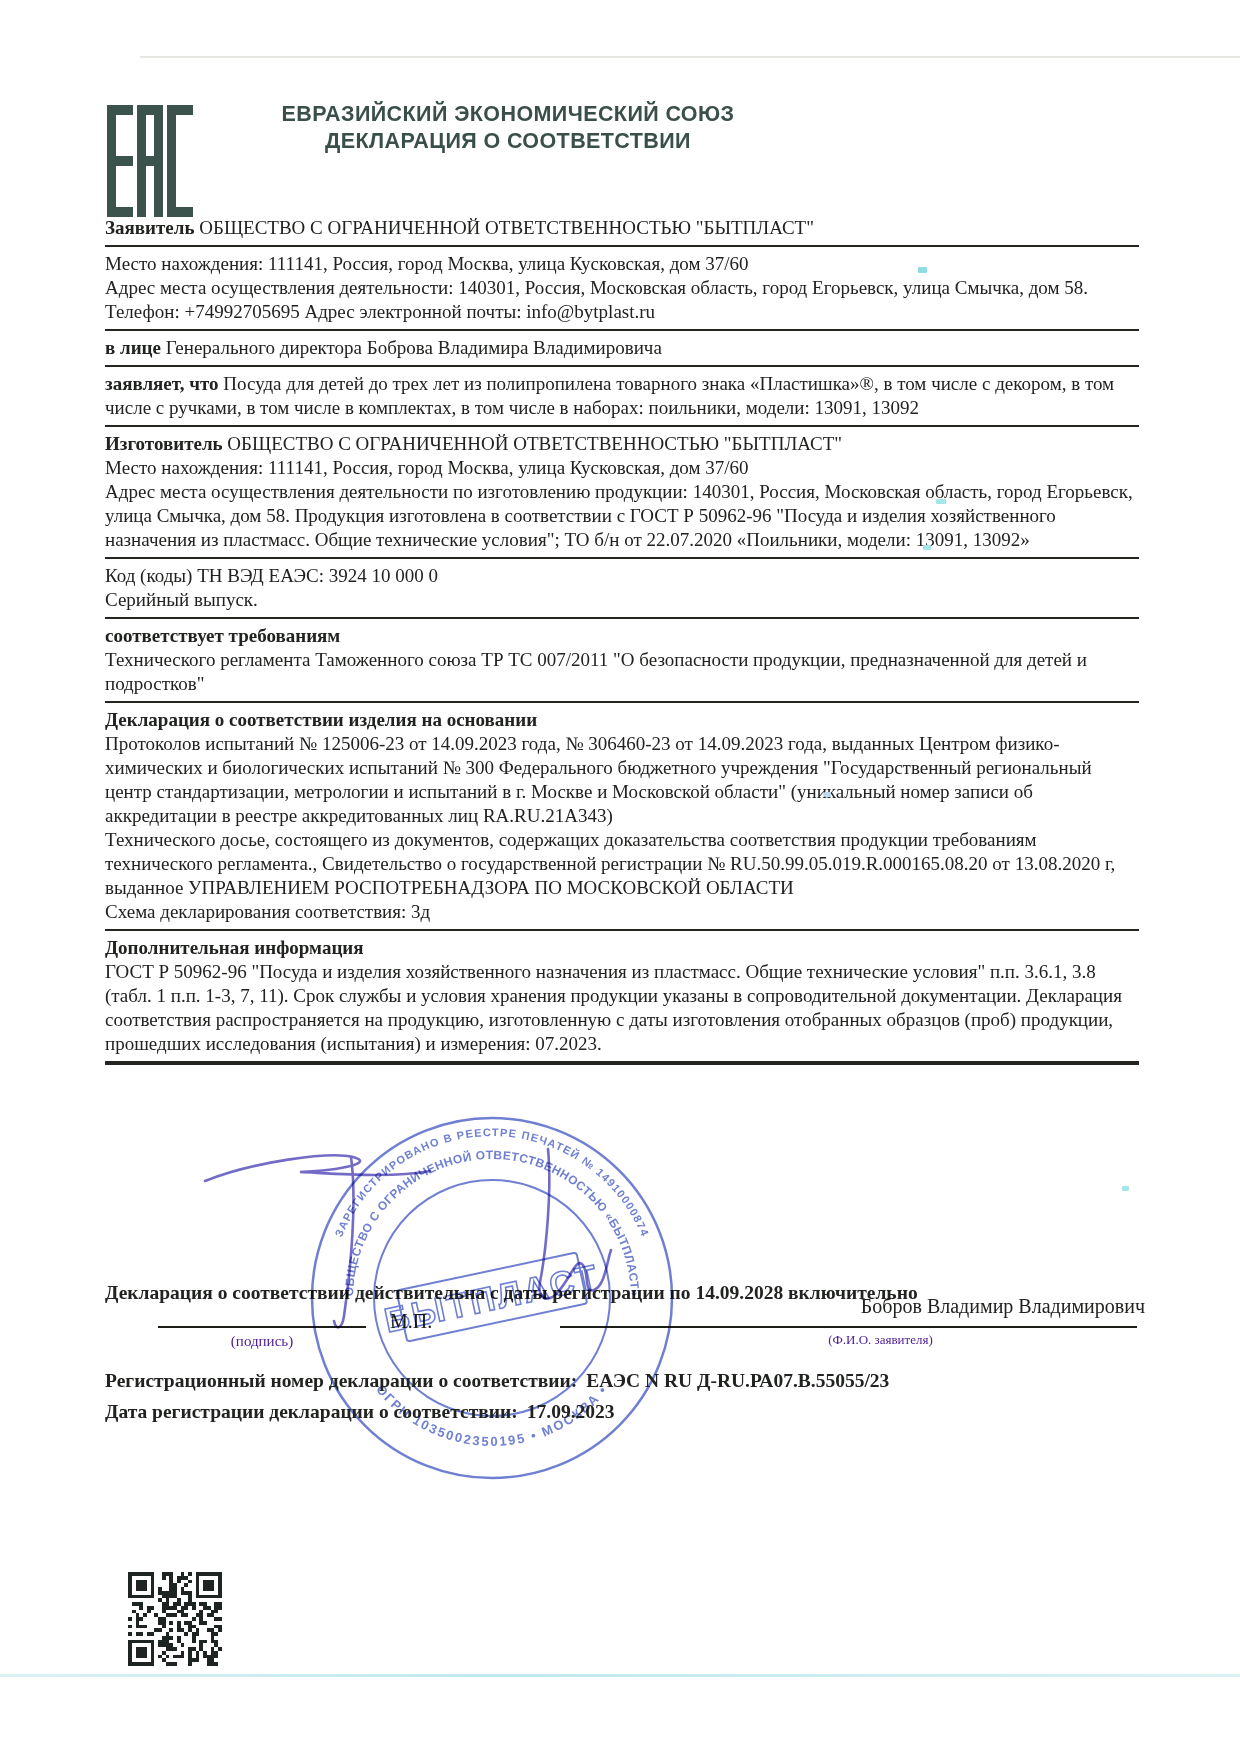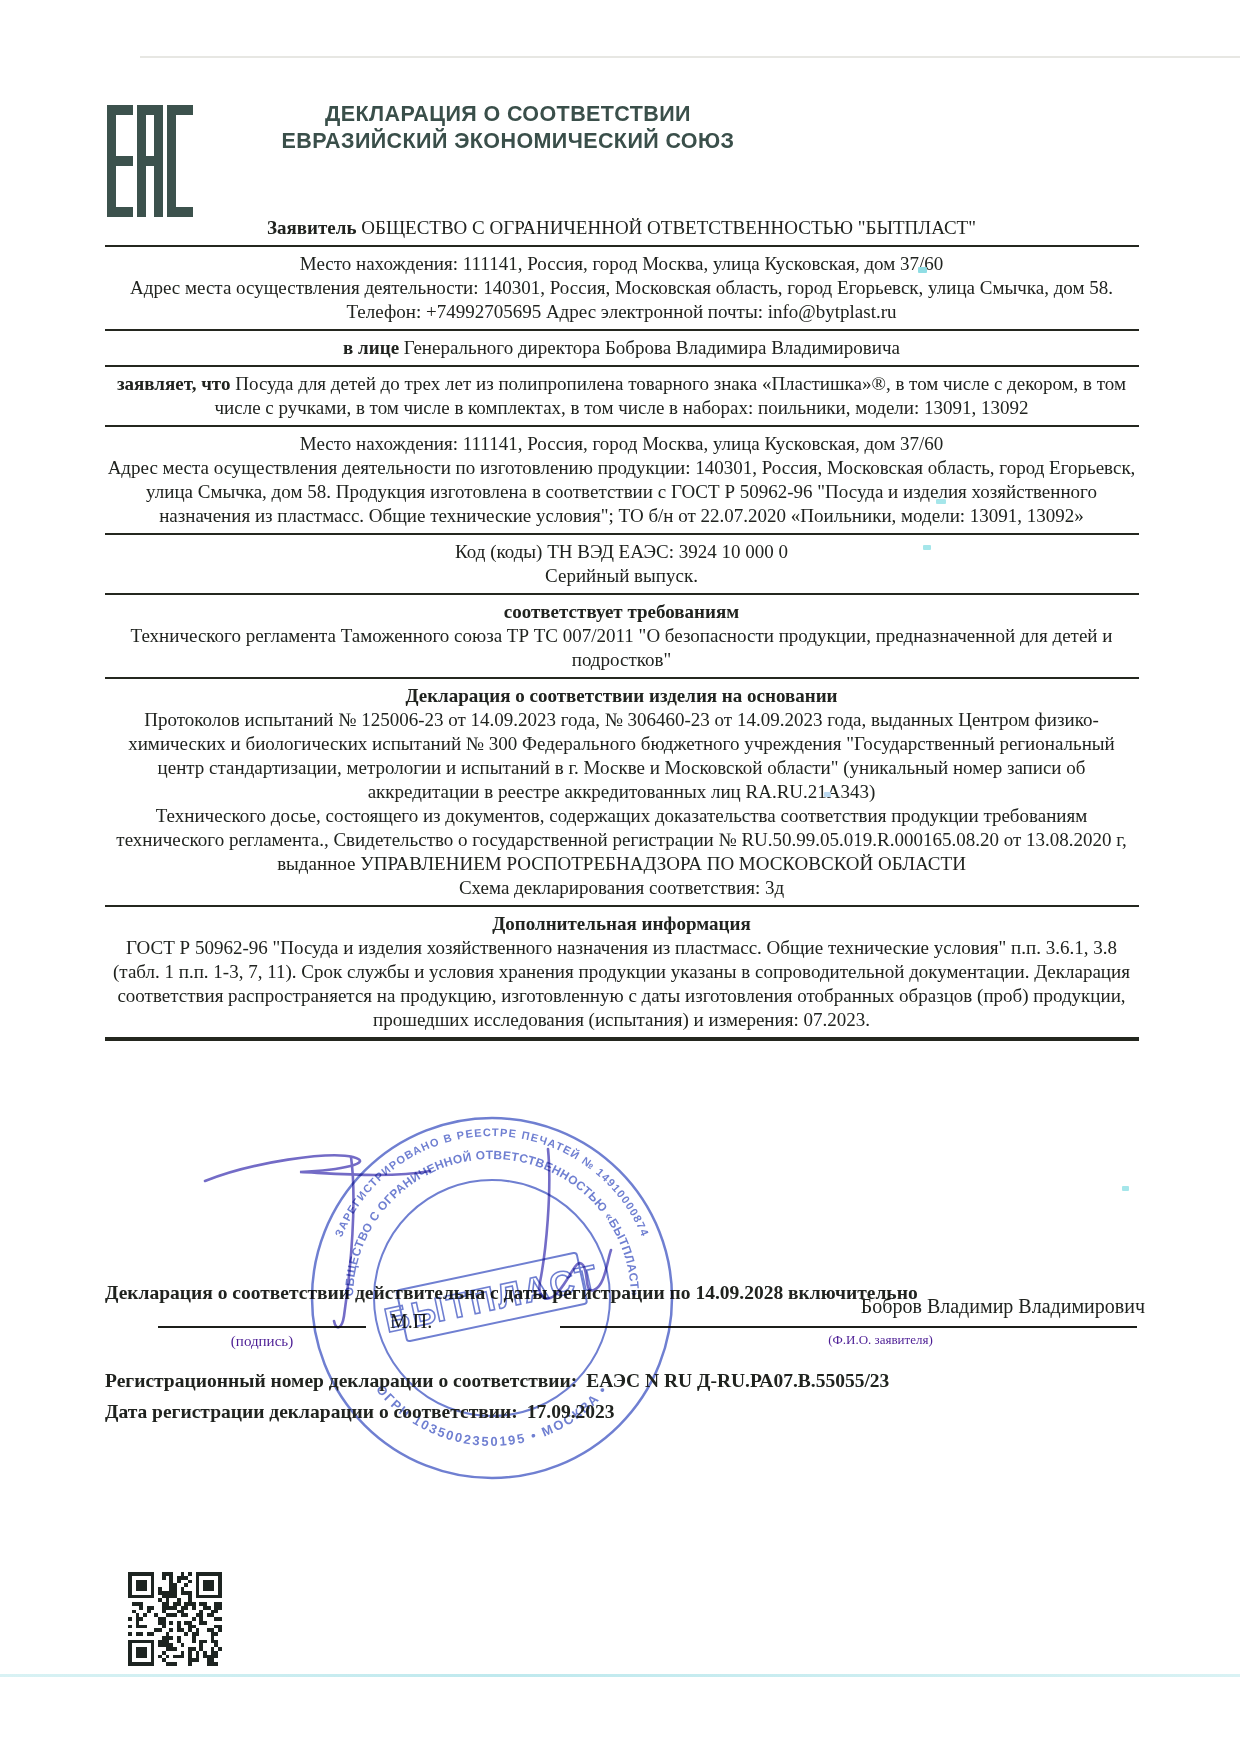--- a/index.html
+++ b/index.html
@@ -6,21 +6,21 @@
   .page{position:relative;width:1240px;height:1754px;background:#ffffff;overflow:hidden;
         font-family:"Liberation Serif",serif;color:#20231f;}
   
   .scanline-top{position:absolute;left:140px;top:56px;width:1100px;height:2px;background:#e7e7e3;}
   .eac-logo{position:absolute;left:107px;top:105px;}
   .doc-title{position:absolute;left:252px;top:101px;width:512px;text-align:center;
              font-family:"Liberation Sans",sans-serif;font-weight:bold;font-size:21.5px;
              line-height:27px;color:#3a4f4a;letter-spacing:.4px;}
   
   .col{position:absolute;left:105px;top:216px;width:1033px;font-size:19px;line-height:24px;}
-  .col p{margin:0;text-align:center;}
+  .col p{margin:0;}
   .b{font-weight:bold;}
   hr.rule{border:0;border-top:2px solid #24271f;margin:5px 0;width:1034px;}
   hr.rule.thick{border-top-width:4px;}
   
   .validity{position:absolute;left:105px;top:1248px;width:1035px;font-weight:bold;font-size:19.5px;margin-top:34px;}
   .fio-name{position:absolute;left:568px;top:1295px;width:577px;text-align:right;font-size:20px;}
   .sig-line{position:absolute;height:2px;background:#1c1e1a;top:1326px;}
   .sig-line.left{left:158px;width:208px;}
   .sig-line.right{left:560px;width:577px;}
   .cap{position:absolute;text-align:center;color:#4c1d95;}
@@ -68,39 +68,40 @@
       <rect x="30" y="0" width="26" height="10"></rect>
       <rect x="30" y="51" width="26" height="10"></rect>
 
       <rect x="60" y="0" width="9" height="112"></rect>
       <rect x="60" y="0" width="26" height="10"></rect>
       <rect x="60" y="102" width="26" height="10"></rect>
     </g>
   </svg>
 
   <div class="doc-title">
+    <div>ЕВРАЗИЙСКИЙ ЭКОНОМИЧЕСКИЙ СОЮЗ</div>
     <div>ДЕКЛАРАЦИЯ О СООТВЕТСТВИИ</div>
-    <div>ЕВРАЗИЙСКИЙ ЭКОНОМИЧЕСКИЙ СОЮЗ</div>
   </div>
 
   <div class="col">
 
     <p><span class="b">Заявитель</span> <span>ОБЩЕСТВО С ОГРАНИЧЕННОЙ ОТВЕТСТВЕННОСТЬЮ "БЫТПЛАСТ"</span></p>
     <hr class="rule">
     <p>Место нахождения: 111141, Россия, город Москва, улица Кусковская, дом 37/60</p>
     <p>Адрес места осуществления деятельности: 140301, Россия, Московская область, город Егорьевск, улица Смычка, дом 58.</p>
     <p>Телефон: +74992705695 Адрес электронной почты: info@bytplast.ru</p>
     <hr class="rule">
 
     <p><span class="b">в лице</span> <span>Генерального директора Боброва Владимира Владимировича</span></p>
     <hr class="rule">
 
     <p><span class="b">заявляет, что</span> <span>Посуда для детей до трех лет из полипропилена товарного знака «Пластишка»®, в том числе с декором, в том числе с ручками, в том числе в комплектах, в том числе в наборах: поильники, модели: 13091, 13092</span></p>
     <hr class="rule">
 
+    <p><span class="b">Изготовитель</span> <span>ОБЩЕСТВО С ОГРАНИЧЕННОЙ ОТВЕТСТВЕННОСТЬЮ "БЫТПЛАСТ"</span></p>
     <p>Место нахождения: 111141, Россия, город Москва, улица Кусковская, дом 37/60</p>
     <p>Адрес места осуществления деятельности по изготовлению продукции: 140301, Россия, Московская область, город Егорьевск, улица Смычка, дом 58. Продукция изготовлена в соответствии с ГОСТ Р 50962-96 "Посуда и изделия хозяйственного назначения из пластмасс. Общие технические условия"; ТО б/н от 22.07.2020 «Поильники, модели: 13091, 13092»</p>
     <hr class="rule">
 
     <p>Код (коды) ТН ВЭД ЕАЭС: 3924 10 000 0</p>
     <p>Серийный выпуск.</p>
     <hr class="rule">
 
     <p class="b">соответствует требованиям</p>
     <p>Технического регламента Таможенного союза ТР ТС 007/2011 "О безопасности продукции, предназначенной для детей и подростков"</p>

